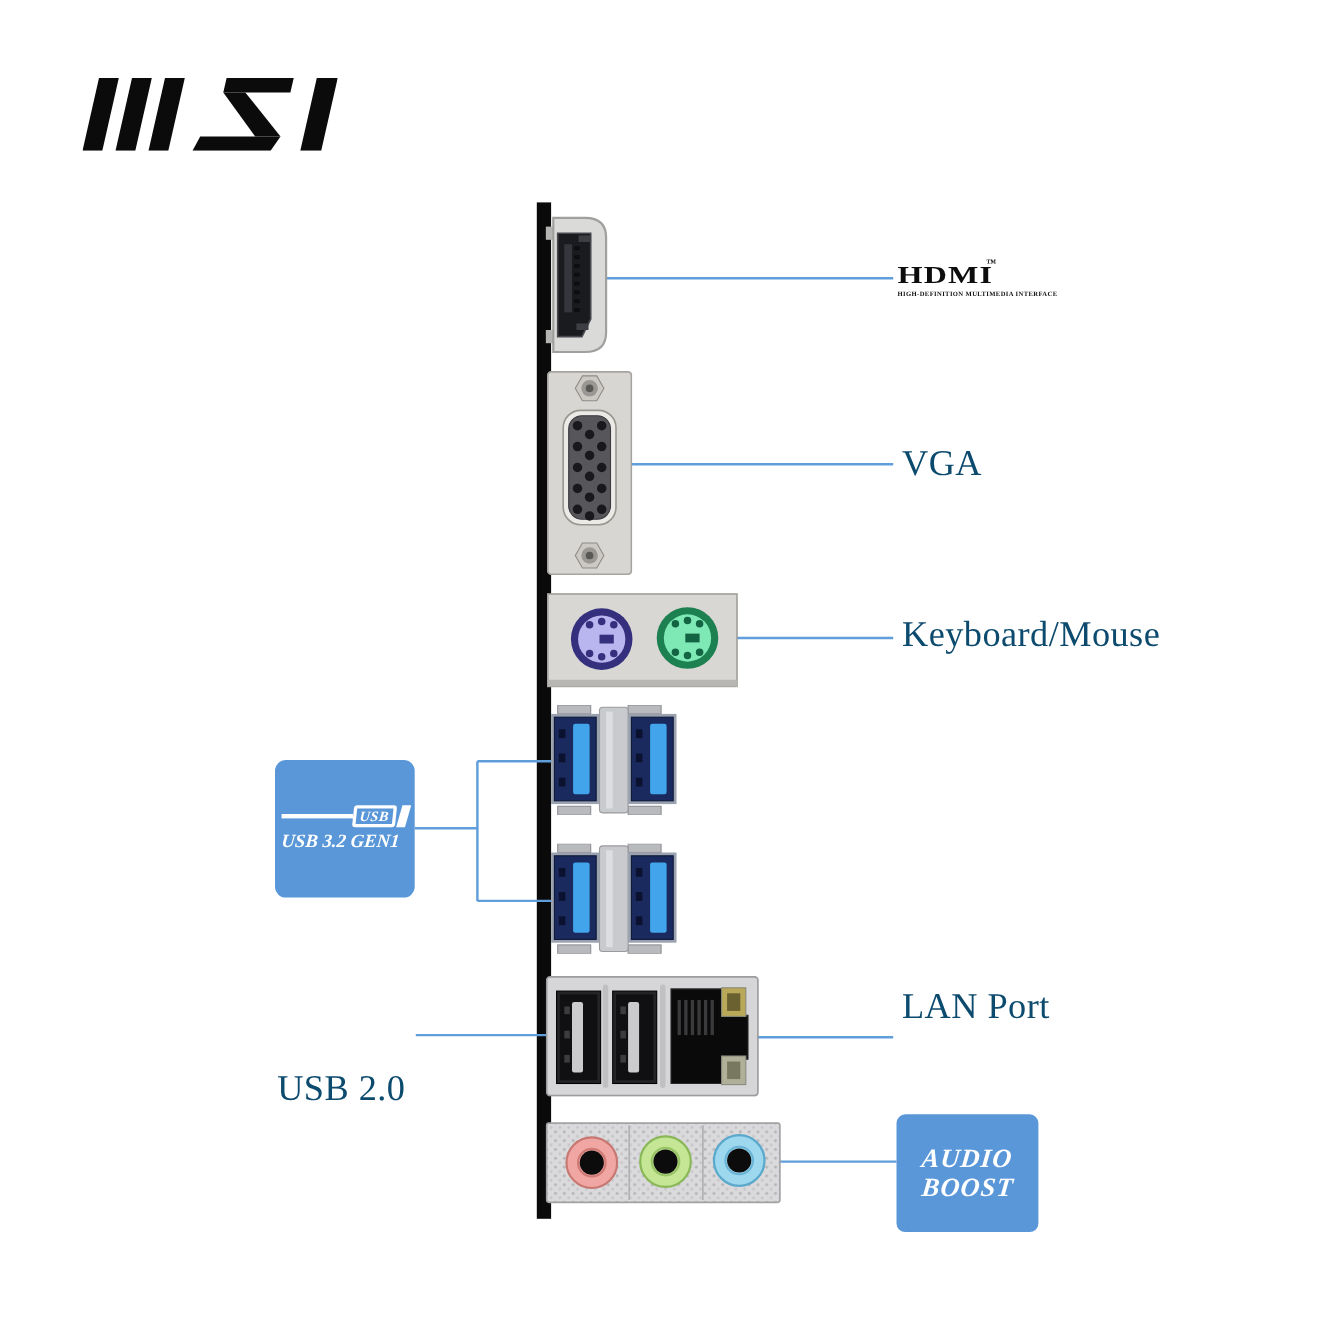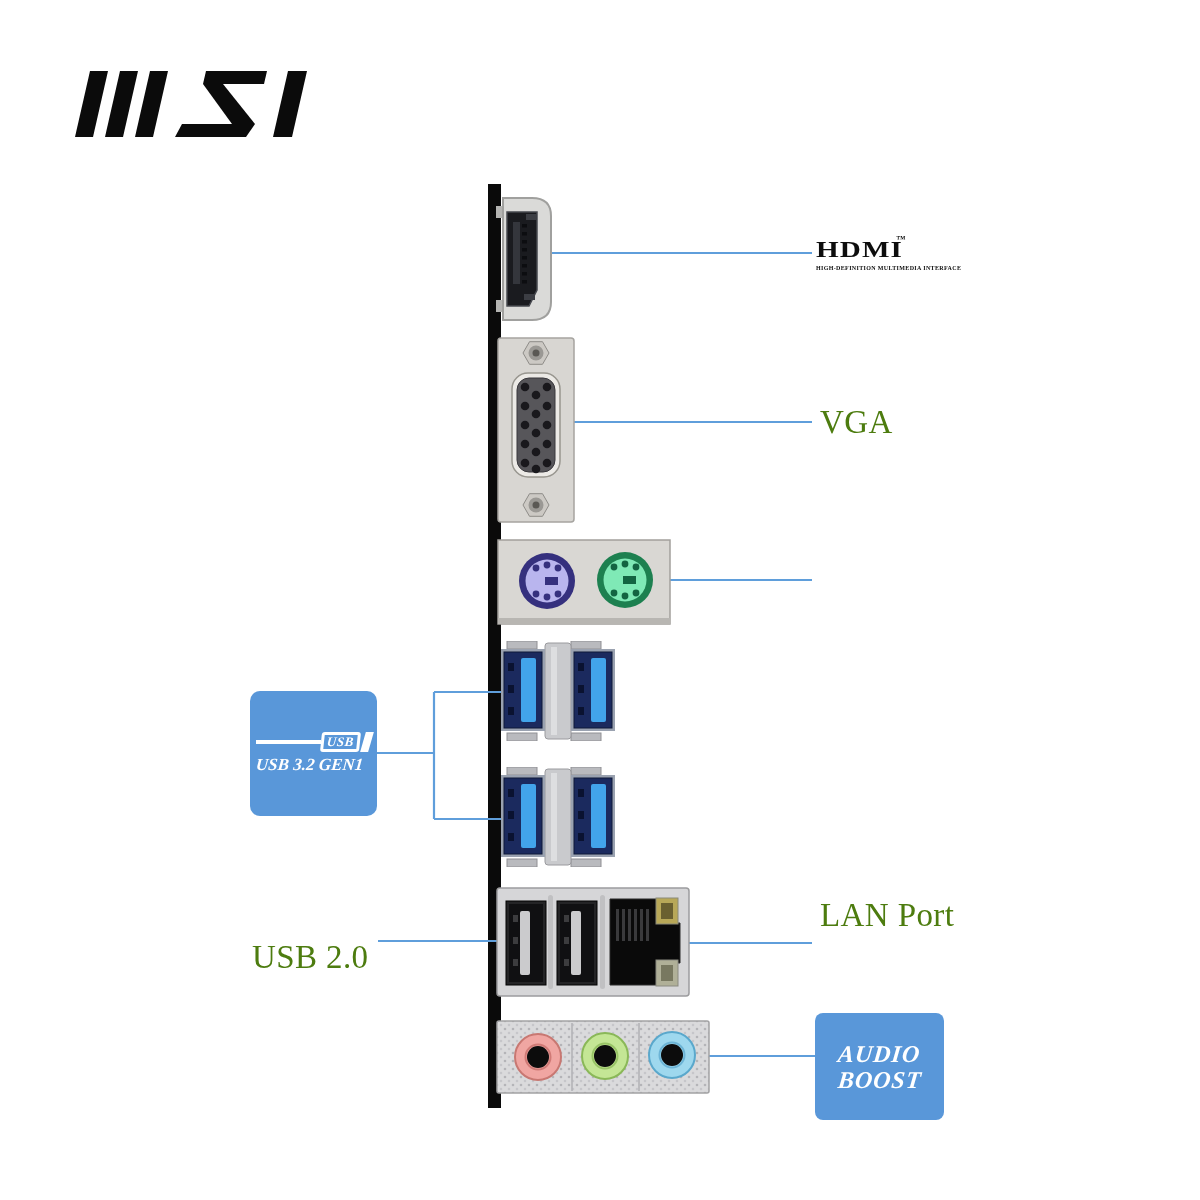--- a/index.html
+++ b/index.html
@@ -2,21 +2,21 @@
 <html style="--accent: #5997d9;"><head>
 <meta charset="utf-8">
 <style>
   html,body{margin:0;padding:0;background:#fff;}
   .canvas{
     position:relative;width:1200px;height:1200px;background:#ffffff;
     overflow:hidden;font-family:Liberation Serif, serif;
   }
   .abs{position:absolute;}
   .port-label{
-    font-size:33px;color:#4d7c0f;letter-spacing:.4px;line-height:1;
+    font-size:33px;color:#0c4a6e;letter-spacing:.4px;line-height:1;
     white-space:nowrap;
   }
   
   .hdmi-block{left:816px;top:237px;color:#0d0d0d;}
   .hdmi-word{
     font-size:27px;font-weight:900;letter-spacing:1px;line-height:1;
     transform:scaleY(.82) scaleX(1.08);transform-origin:left center;display:inline-block;
   }
   .hdmi-tm{font-size:9px;font-weight:700;vertical-align:top;position:relative;top:-3px;}
   .hdmi-sub{font-size:6px;font-weight:700;letter-spacing:.35px;margin-top:1px;white-space:nowrap;}
@@ -299,21 +299,22 @@
   </svg>
 
   <div class="abs hdmi-block">
     <div>
       <span class="hdmi-word">HDMI</span><span class="hdmi-tm">™</span>
     </div>
     <div class="hdmi-sub">HIGH-DEFINITION MULTIMEDIA INTERFACE</div>
   </div>
 
   <div class="abs port-label" style="left:820px;top:406px">VGA</div>
-  <div class="abs port-label" style="left:252px;top:941px">USB 2.0</div>
+  <div class="abs port-label" style="left:820px;top:561px">Keyboard/Mouse</div>
+  <div class="abs port-label" style="left:252px;top:974px">USB 2.0</div>
   <div class="abs port-label" style="left:820px;top:899px">LAN Port</div>
 
   <div class="abs badge usb-badge">
     <div class="usb-icon-row">
       <div class="usb-icon-line"></div>
       <div class="usb-icon-box">USB</div>
       <div class="usb-icon-end"></div>
     </div>
     <div class="usb-caption">USB 3.2 GEN1</div>
   </div>

